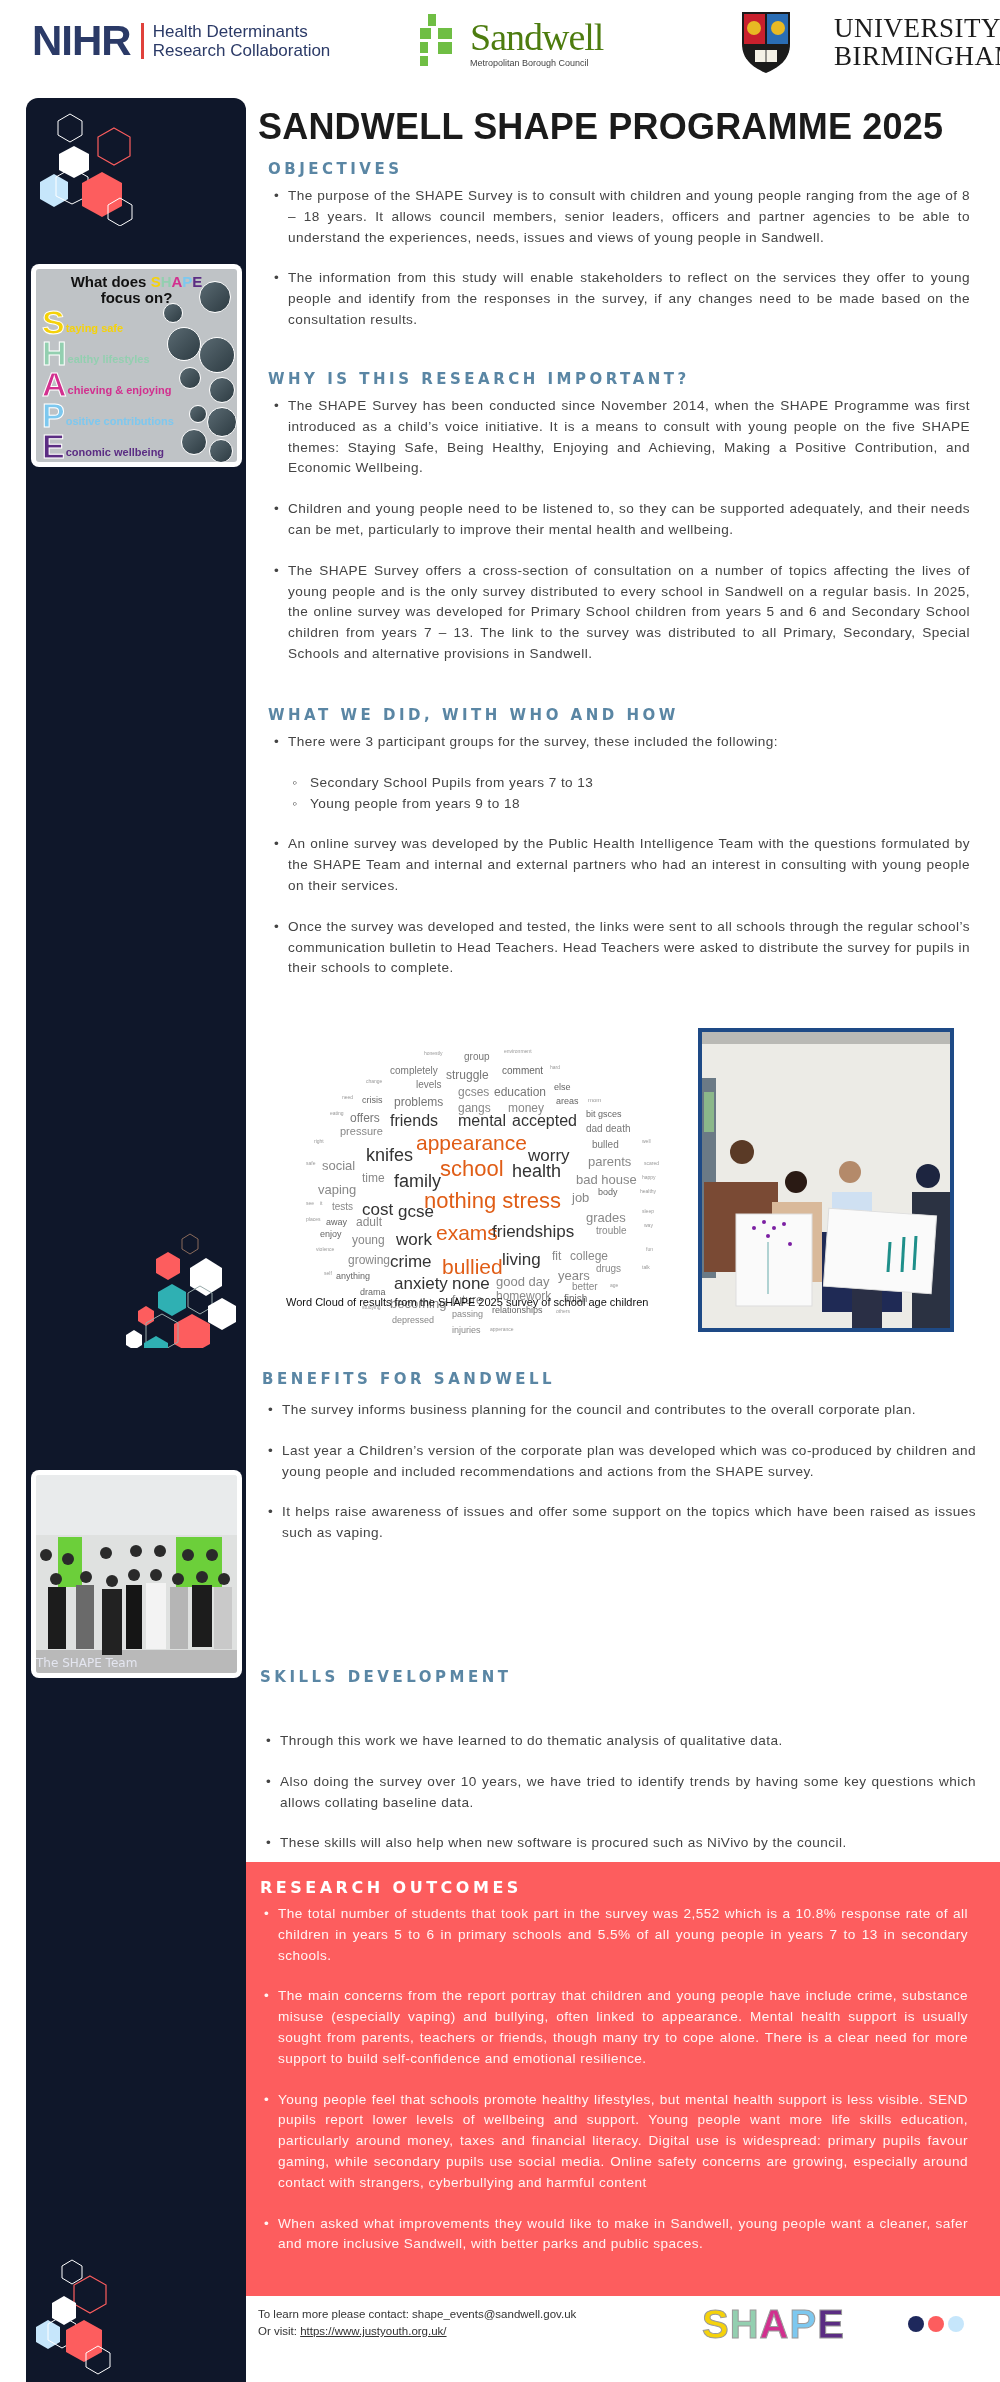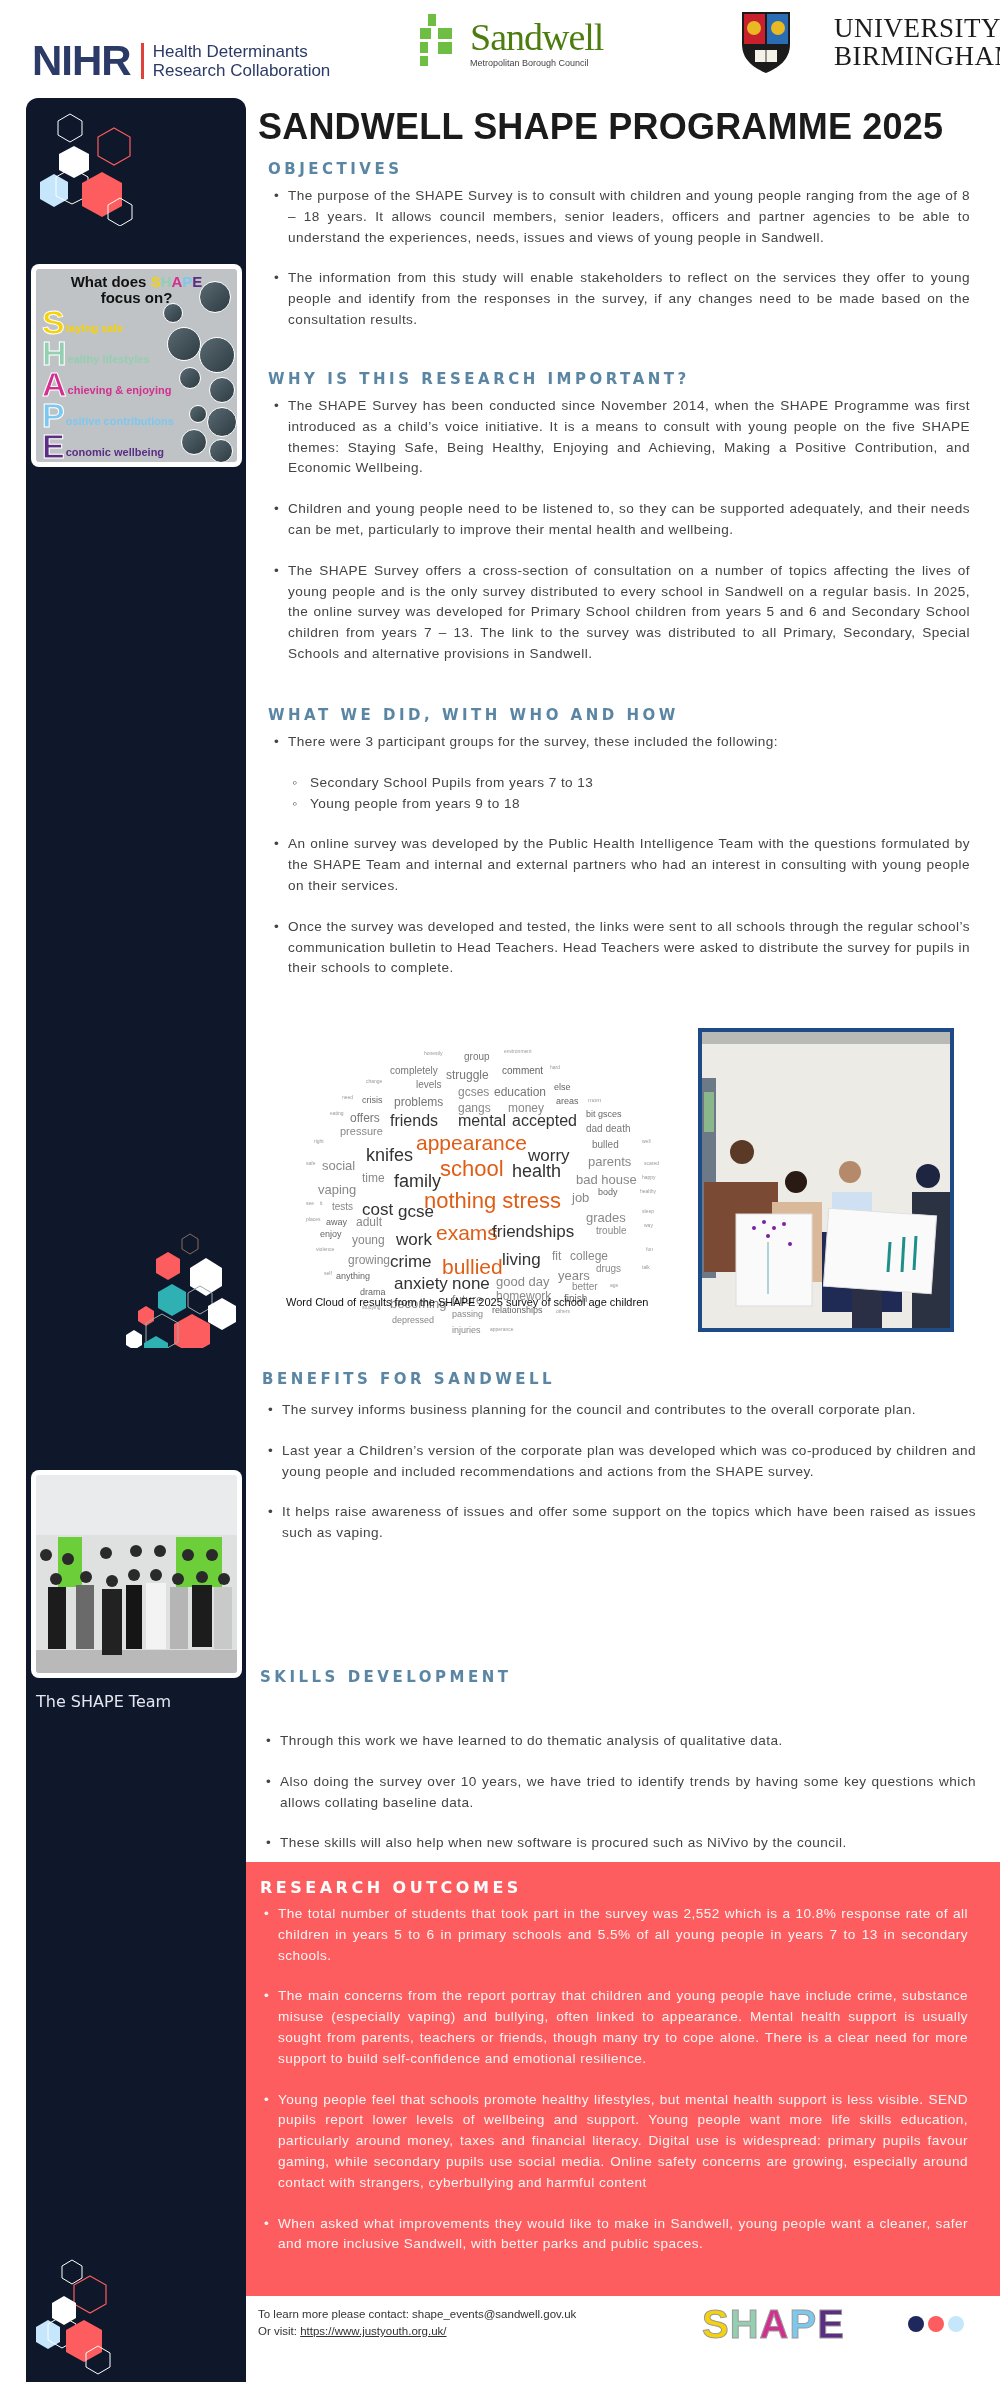--- a/index.html
+++ b/index.html
@@ -1,21 +1,21 @@
 <!DOCTYPE html>
 <html><head>
 <meta charset="utf-8">
 <style>
   * { box-sizing: border-box; margin: 0; padding: 0; }
   html, body { width: 1000px; background: #ffffff; }
   body { font-family: "DejaVu Sans", sans-serif; color: #3d3d3d; position: relative; height: 2382px; overflow: hidden; }
 
   
   .logos { position: absolute; left: 0; top: 0; width: 1000px; height: 98px; background: #fff; }
-  .nihr { position: absolute; left: 32px; top: 40px; display: flex; align-items: center; justify-content: space-between; }
+  .nihr { position: absolute; left: 32px; top: 20px; display: flex; align-items: center; justify-content: space-between; }
   .nihr-mark { font-family: "Liberation Sans", sans-serif; font-weight: bold; font-size: 42px; color: #2b3a67; letter-spacing: -1px; line-height: 1; }
   .nihr-bar { width: 3px; height: 36px; background: #e0413b; margin: 0 9px 0 10px; }
   .nihr-text { font-family: "Liberation Sans", sans-serif; font-size: 17px; color: #2b3a67; line-height: 19px; }
   .sandwell { position: absolute; left: 420px; top: 14px; display: flex; align-items: flex-start; }
   .sw-mark { position: relative; width: 40px; height: 52px; }
   .sw-sq { position: absolute; background: #6fbe44; }
   .sw-text-wrap { margin-left: 10px; margin-top: 4px; }
   .sw-name { font-family: Liberation Serif, serif; font-size: 38px; color: #4d7c0f; line-height: 38px; letter-spacing: -1px; }
   .sw-sub { font-family: "Liberation Sans", sans-serif; font-size: 9px; color: #444; margin-top: 2px; }
   .uob { position: absolute; left: 740px; top: 10px; display: flex; align-items: center; gap: 24px; }
@@ -32,21 +32,21 @@
   .shape-card { top: 166px; width: 211px; height: 203px; }
   .shape-inner { width: 100%; height: 100%; background: #bfc3c6; border-radius: 3px; position: relative; overflow: hidden; padding: 5px 6px; }
   .sc-title { font-family: "Liberation Sans", sans-serif; font-weight: bold; font-size: 15px; color: #111; text-align: center; line-height: 16px; }
   .sc-row { display: flex; align-items: flex-end; height: 31px; }
   .sc-big { font-family: "Liberation Sans", sans-serif; font-weight: bold; font-size: 34px; line-height: 30px; -webkit-text-stroke: 1px #fff; }
   .sc-word { font-family: "Liberation Sans", sans-serif; font-weight: bold; font-size: 11px; line-height: 14px; margin-left: 1px; margin-bottom: 2px; }
   .sc-circles { position: absolute; right: 4px; top: 12px; width: 64px; height: 180px; }
   .sc-circle { position: absolute; border-radius: 50%; background: linear-gradient(135deg,#5a6a72,#2d3b42); border: 1px solid #fff; }
   .team-card { top: 1372px; width: 211px; height: 208px; }
   .team-inner { width: 100%; height: 100%; border-radius: 3px; overflow: hidden; position: relative; background: linear-gradient(#e7e9ea 0 40%, #dcdedd 40% 100%); }
-  .team-caption { position: absolute; left: 10px; top: 1594px; font-size: 16px; color: #e4e6f0; }
+  .team-caption { position: absolute; left: 10px; top: 1558px; font-size: 12px; color: #e4e6f0; }
 
   
   .main { position: absolute; left: 246px; top: 98px; width: 754px; }
   .title { position: absolute; left: 12px; top: 8px; font-family: "Liberation Sans", sans-serif; font-weight: bold; font-size: 36px; color: #1b1b1b; letter-spacing: 0.2px; }
   .sec-head { position: absolute; font-family: "DejaVu Sans", sans-serif; font-weight: bold; font-size: 15px; color: #5a86a4; letter-spacing: 3.5px; }
   ul.bl { position: absolute; list-style: none; }
   ul.bl > li { position: relative; padding-left: 18px; font-family: "Liberation Sans", sans-serif; font-size: 13.6px; line-height: 20.8px; color: #444; text-align: justify; letter-spacing: 0.45px; }
   ul.bl > li::before { content: "•"; position: absolute; left: 4px; top: 0; }
   ul.bl > li + li { margin-top: 20px; }
   ul.sub { list-style: none; margin: 20px 0 20px 0; }

